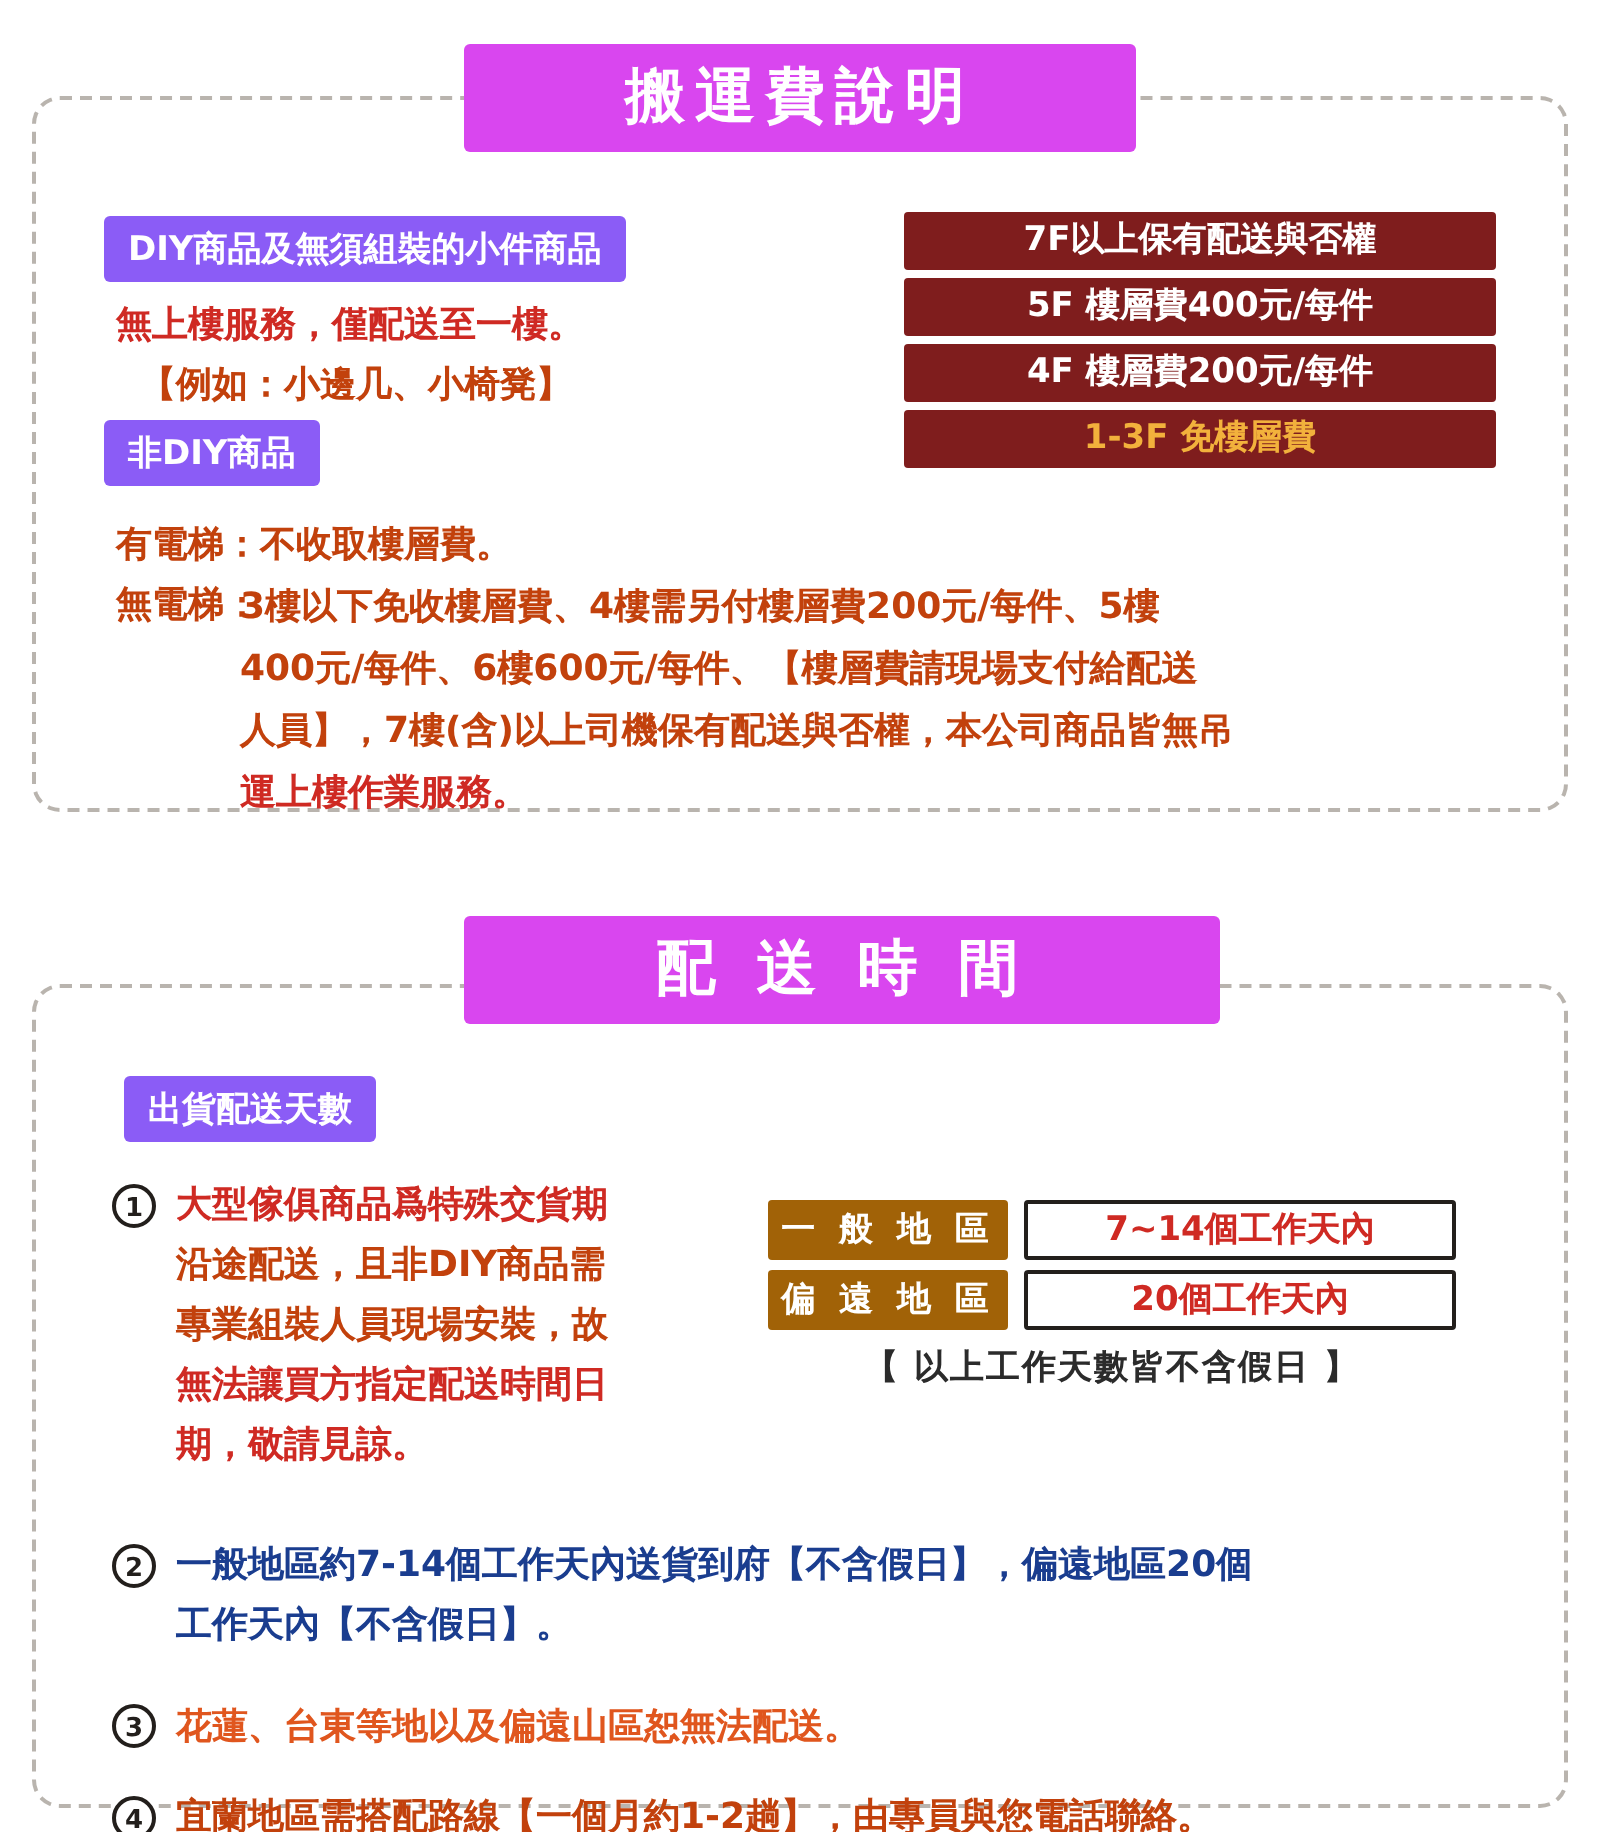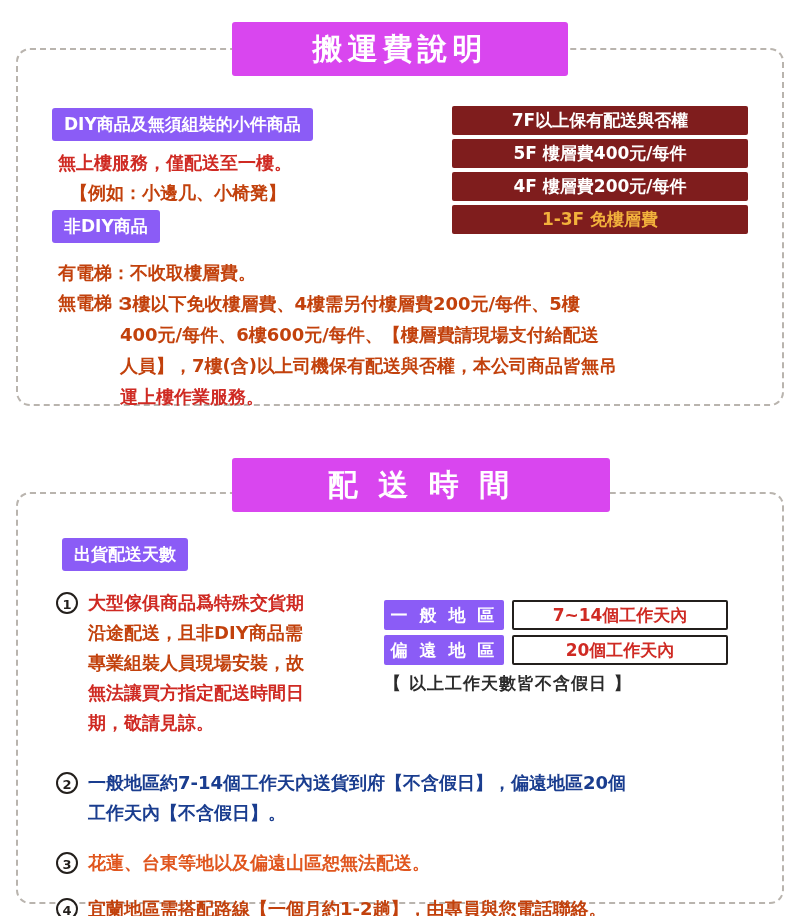--- a/index.html
+++ b/index.html
@@ -111,21 +111,21 @@
     top: 600px;
     width: 344px;
   }
   .area-row {
     display: flex;
     height: 30px;
     margin-bottom: 5px;
   }
   .area-label {
     width: 120px;
-    background: #8b5cf6;
+    background: #a16207;
     color: #ffffff;
     font-size: 17px;
     font-weight: bold;
     line-height: 30px;
     text-align: center;
     letter-spacing: 3px;
     border-radius: 2px;
   }
   .area-value {
     flex: 1;
@@ -138,20 +138,21 @@
     line-height: 26px;
     text-align: center;
     border-radius: 2px;
     background: #ffffff;
   }
   #area-note {
     position: absolute;
     left: 384px;
     top: 672px;
     width: 344px;
+    text-align: center;
     font-size: 17px;
     font-weight: bold;
     color: #2b2b2b;
     letter-spacing: 1px;
   }
 
   
   .item {
     position: absolute;
     font-size: 18px;

